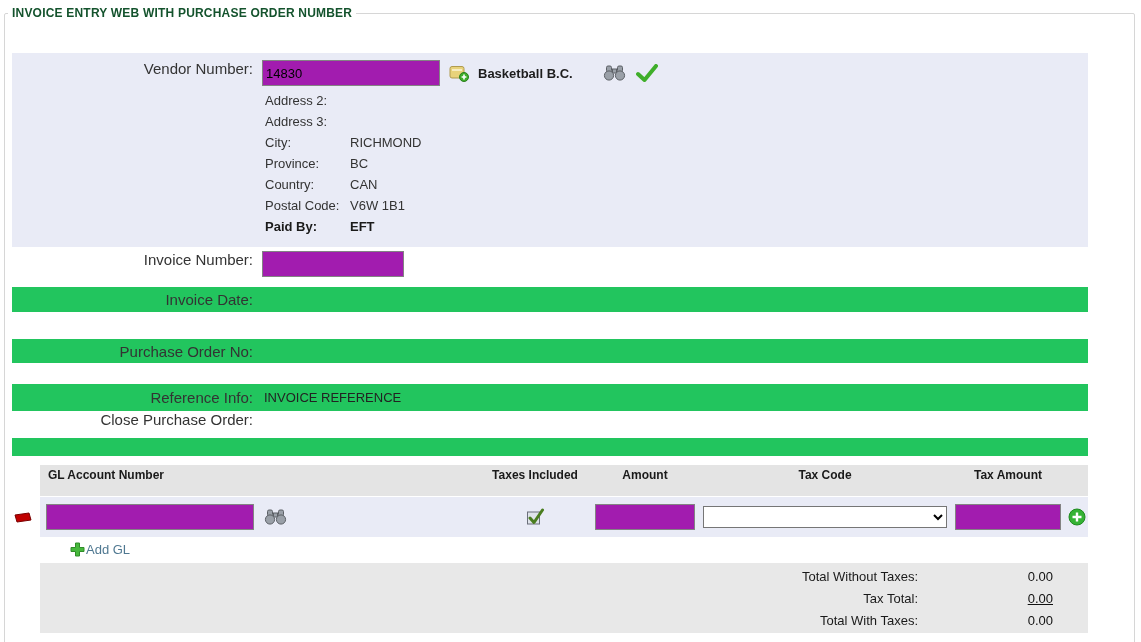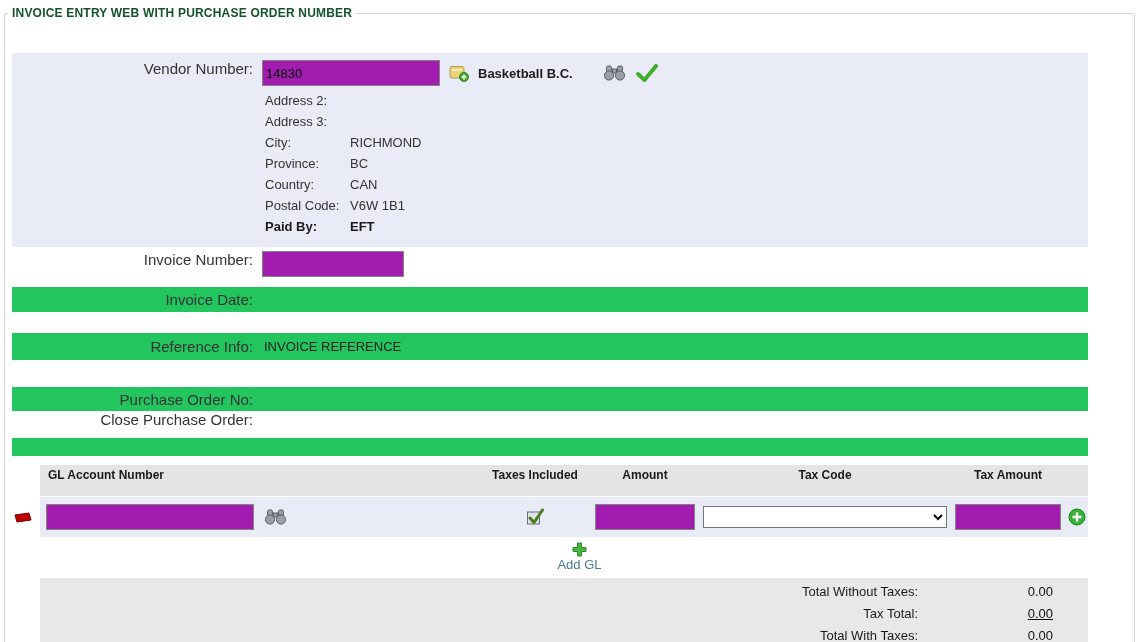--- a/index.html
+++ b/index.html
@@ -79,21 +79,21 @@
   .acct-input { width: 208px; }
   .acct-cell .i-binocs { margin-left: 10px; }
   .cc { display: flex; align-items: center; justify-content: center; }
   .amount-input { width: 100px; }
   .tax-select {
     width: 244px; height: 22px; font-size: 13px;
     border: 1px solid #767676; background: #fff; font-family: inherit;
   }
   .taxamt-input { width: 106px; }
 
-  .addgl-row { display: flex; align-items: center; margin: 5px 0 0 30px; flex-direction: column; }
+  .addgl-row { display: flex; align-items: center; margin: 5px 0 0 30px; }
   .addgl-link { font-size: 13px; color: #4f7891; text-decoration: none; margin-left: 1px; cursor: pointer; }
 
   
   .totals { margin: 6px 0 0 28px; width: 1048px; background: #e8e8e8; padding: 2px 0; }
   .t-row { display: flex; align-items: center; height: 22px; font-size: 13px; }
   .t-lbl { flex: 1; text-align: right; font-weight: normal; padding-right: 45px; color: #1a1a1a; }
   .t-val { width: 125px; text-align: right; padding-right: 35px; color: #111; }
   .u { text-decoration: underline; cursor: pointer; }
 </style>
 </head>
@@ -162,27 +162,27 @@
 
     <div class="frow inv-num-row">
       <div class="lbl">Invoice Number:</div>
       <input class="txt inv-input" value="" style="">
     </div>
 
     <div class="band b-date">
       <div class="lbl">Invoice Date:</div>
     </div>
 
+    <div class="band b-po">
+      <div class="lbl">Purchase Order No:</div>
+    </div>
+
     <div class="band b-ref">
       <div class="lbl">Reference Info:</div>
       <span class="ref-val">INVOICE REFERENCE</span>
-    </div>
-
-    <div class="band b-po">
-      <div class="lbl">Purchase Order No:</div>
     </div>
     <div class="frow row-closepo">
       <div class="lbl">Close Purchase Order:</div>
     </div>
     <div class="band b-empty"></div>
 
     <div class="gl-wrap">
       <div class="gl-head">
         <div class="c0">GL Account Number</div>
         <div class="c1">Taxes Included</div>

